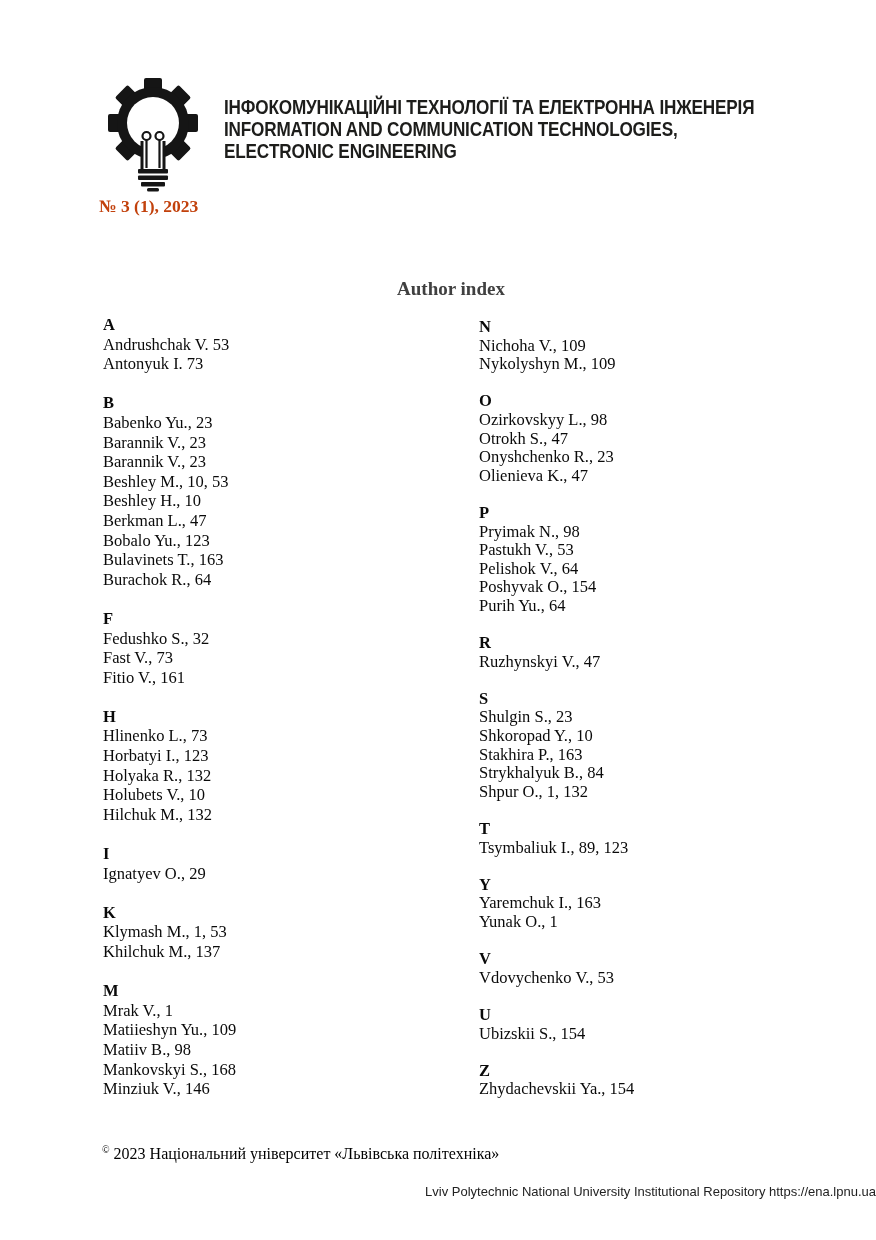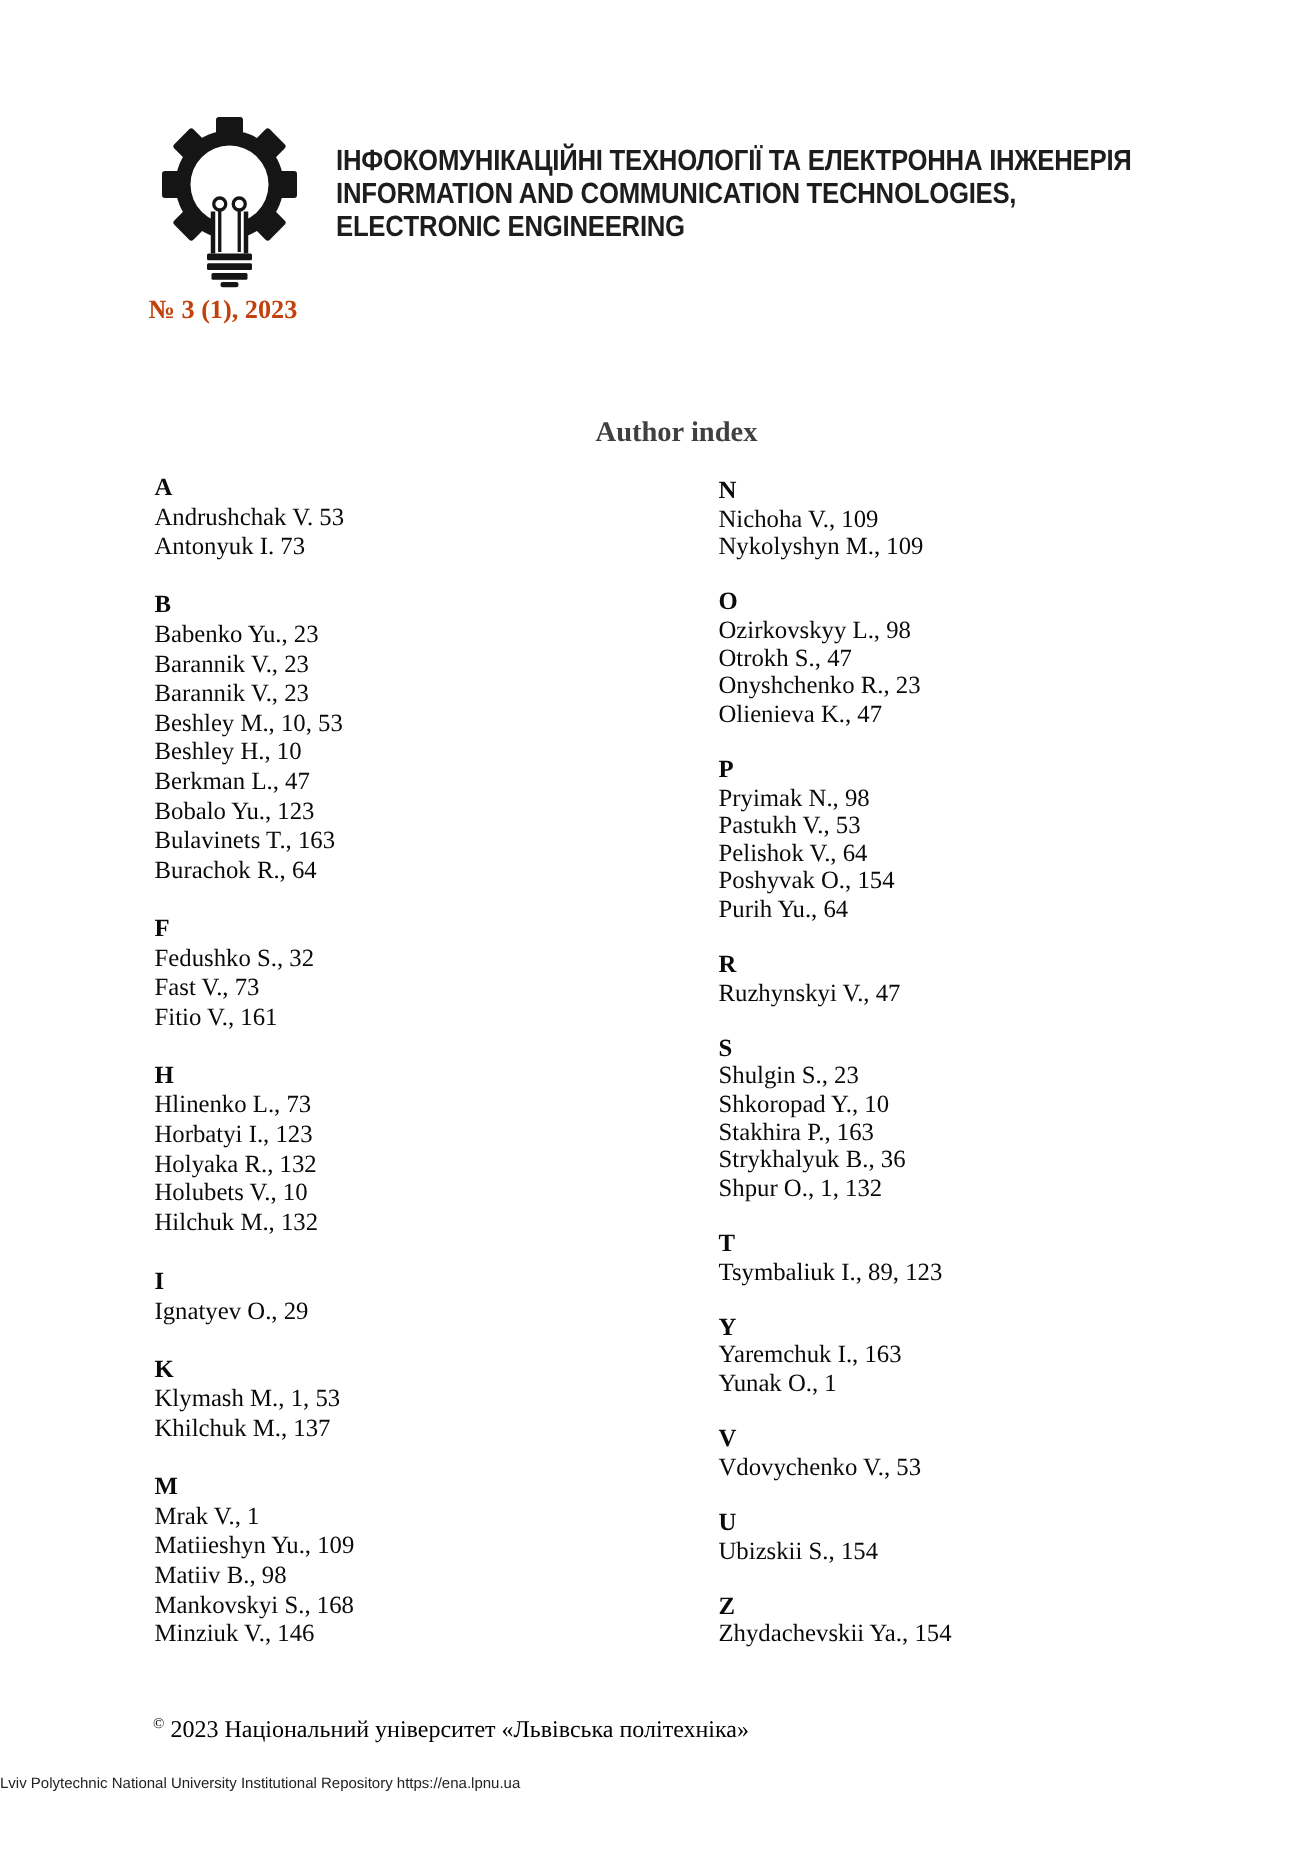--- a/index.html
+++ b/index.html
@@ -82,23 +82,23 @@
   .copyright .sym {
     font-size: 10px;
     vertical-align: super;
     margin-right: 4px;
   }
   .repository {
     position: absolute;
     left: 0;
     top: 1184px;
     width: 876px;
-    text-align: left;
+    text-align: right;
     font-family: "Liberation Sans", sans-serif;
-    font-size: 10px;
+    font-size: 13px;
     color: #222222;
   }
 </style>
 </head>
 <body>
 
 <div class="page">
 
   <svg class="logo" viewBox="0 0 115 114" xmlns="http://www.w3.org/2000/svg" aria-hidden="true">
     <g fill="#151515">
@@ -212,21 +212,21 @@
       </div>
       <div class="section">
         <div class="letter">R</div>
         <div class="entry">Ruzhynskyi V., 47</div>
       </div>
       <div class="section">
         <div class="letter">S</div>
         <div class="entry">Shulgin S., 23</div>
         <div class="entry">Shkoropad Y., 10</div>
         <div class="entry">Stakhira P., 163</div>
-        <div class="entry">Strykhalyuk B., 36</div>
+        <div class="entry">Strykhalyuk B., 84</div>
         <div class="entry">Shpur O., 1, 132</div>
       </div>
       <div class="section">
         <div class="letter">T</div>
         <div class="entry">Tsymbaliuk I., 89, 123</div>
       </div>
       <div class="section">
         <div class="letter">Y</div>
         <div class="entry">Yaremchuk I., 163</div>
         <div class="entry">Yunak O., 1</div>

